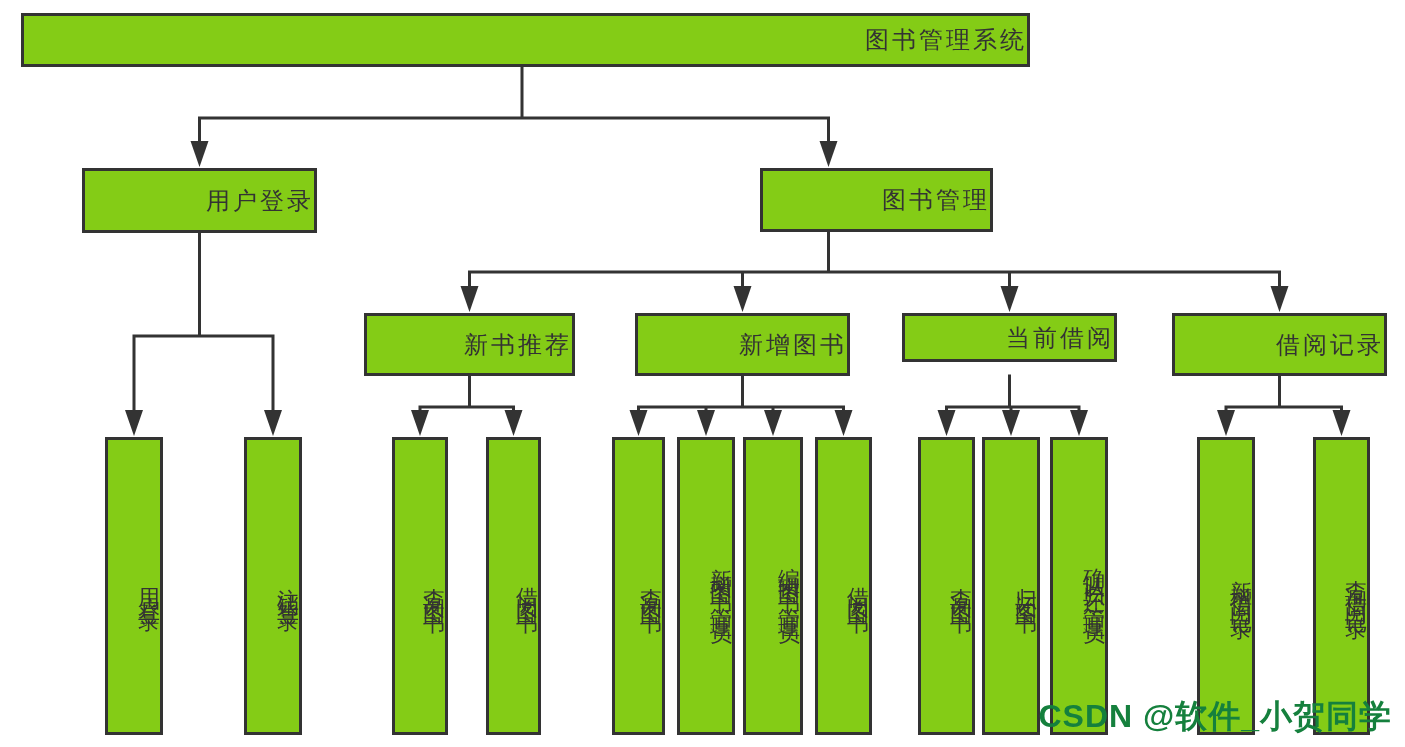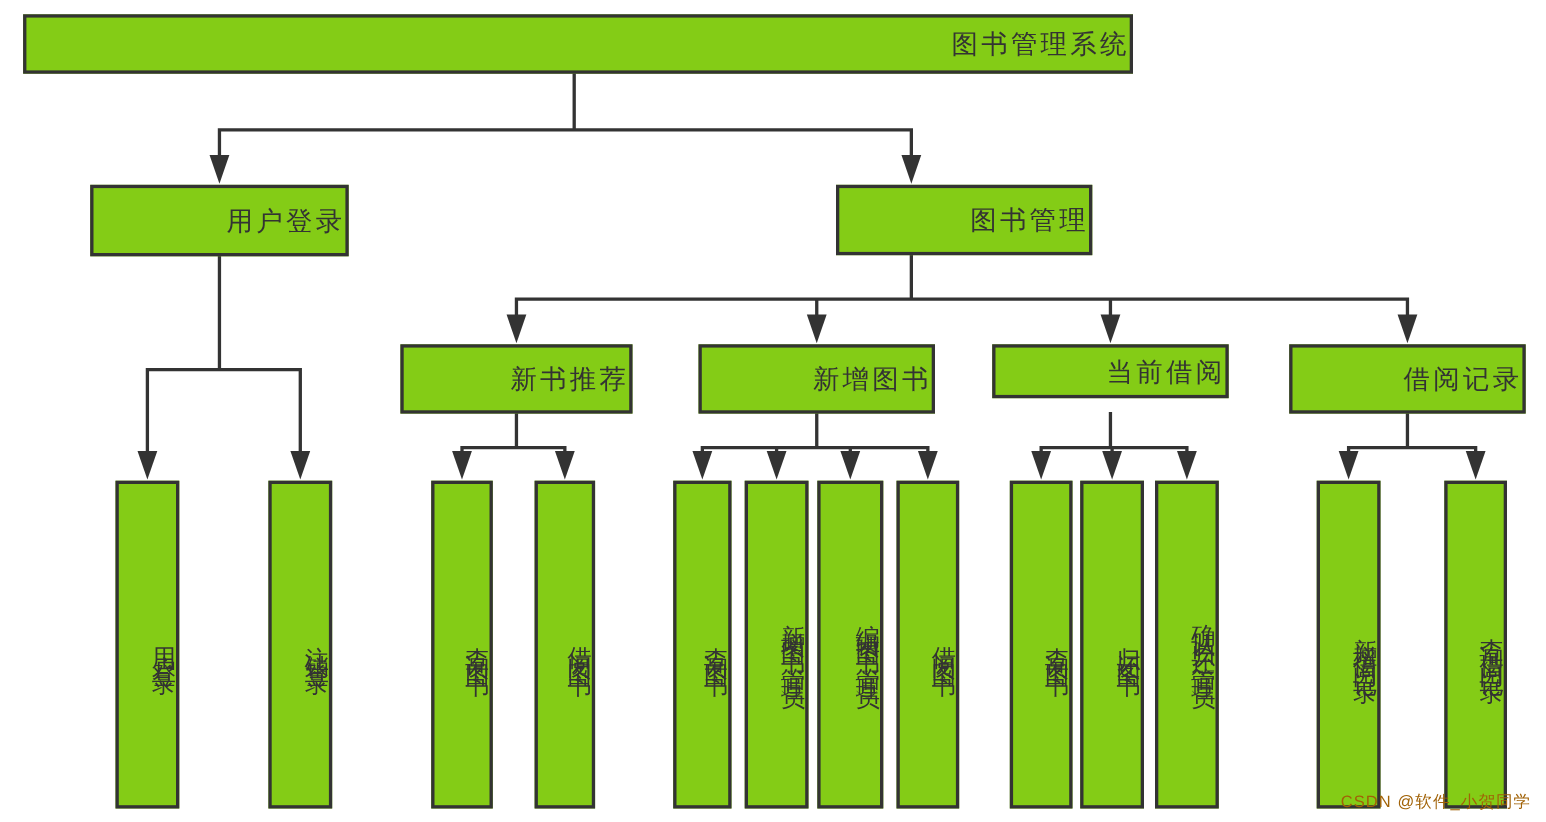--- a/index.html
+++ b/index.html
@@ -34,24 +34,25 @@
     font-size: 22px;
     letter-spacing: 8px;
     line-height: 1;
     white-space: nowrap;
     color: #333333;
   }
   .watermark {
     position: absolute;
     right: 13px;
     bottom: 8px;
-    font-size: 15px;
-    color: #a16207;
+    font-size: 32px;
+    color: #15803d;
     letter-spacing: 1px;
     white-space: nowrap;
+    font-weight: bold;
   }
 </style>
 </head>
 <body>
 
 <div class="stage">
 
   <svg class="wires" viewBox="0 0 1405 747" xmlns="http://www.w3.org/2000/svg">
     <g stroke="#333333" stroke-width="3" fill="none" stroke-linecap="square">
 

